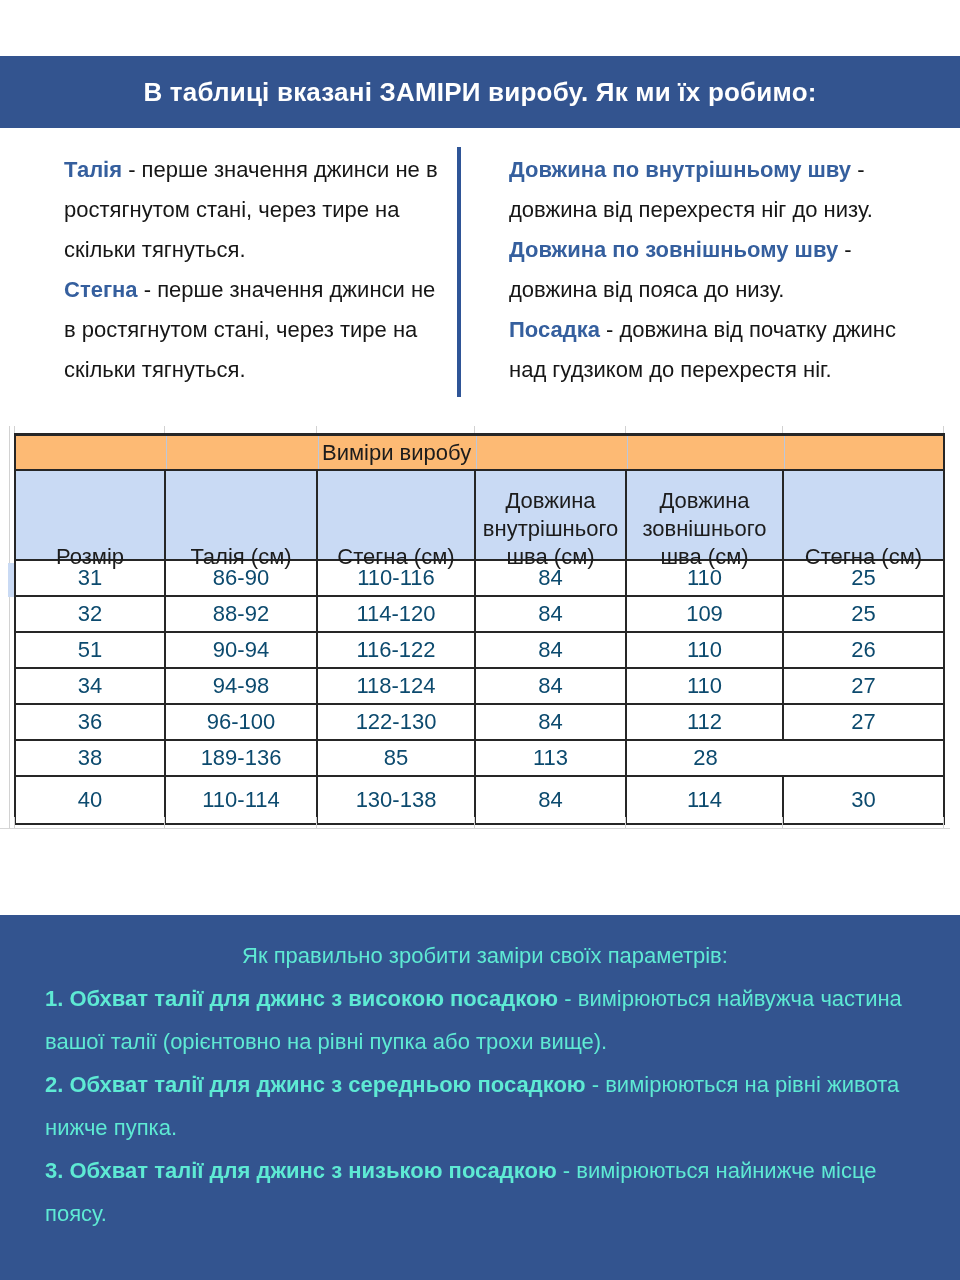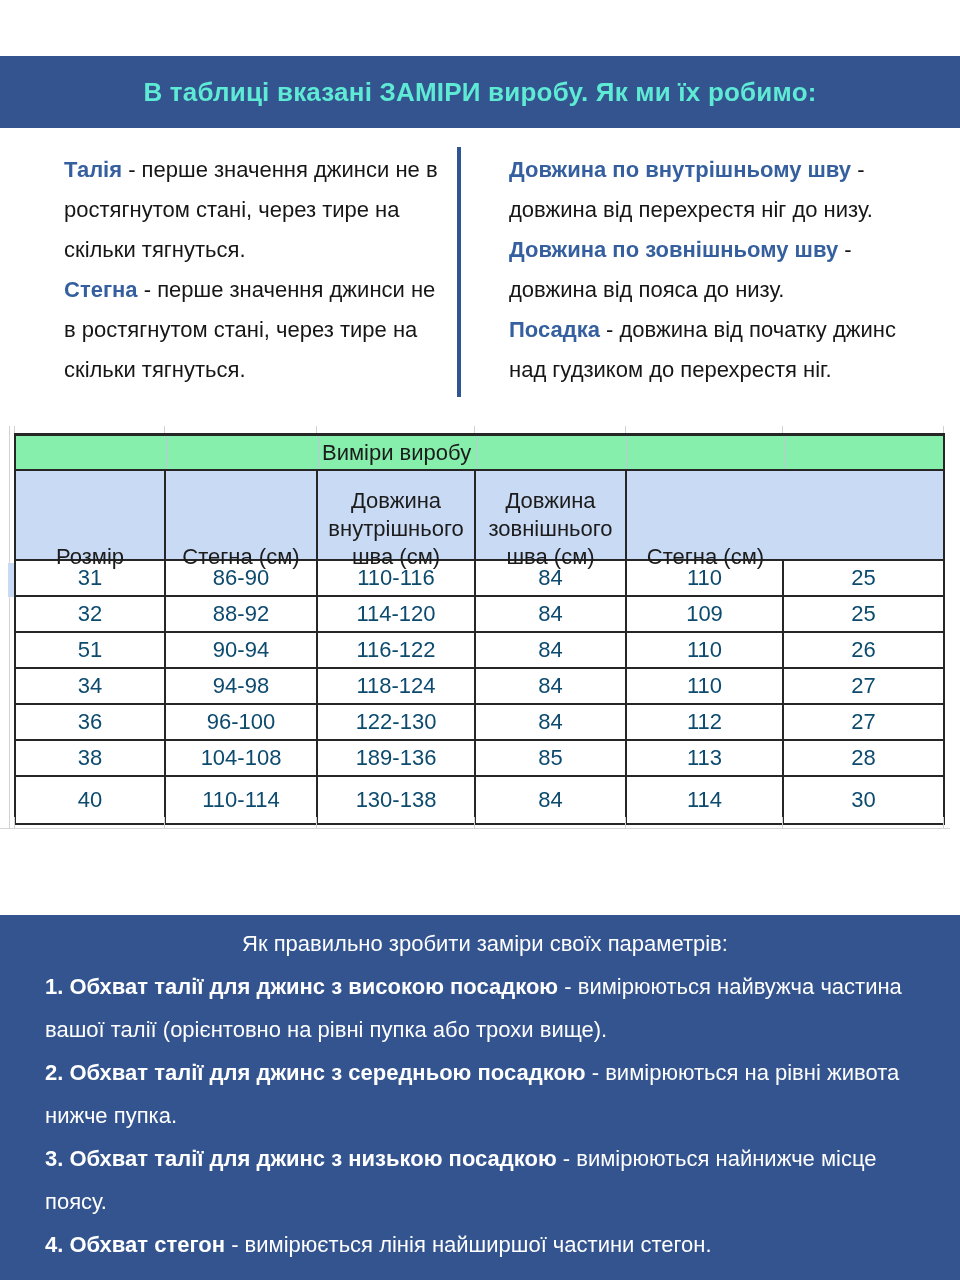--- a/index.html
+++ b/index.html
@@ -6,33 +6,33 @@
   .page{
     position:relative;width:960px;height:1280px;background:#ffffff;
     font-family:"Liberation Sans","DejaVu Sans",sans-serif;overflow:hidden;color:#161616;
   }
   p{margin:0;}
   
   .banner{
     position:absolute;top:56px;left:0;width:960px;height:72px;background:#33548f;
     display:flex;align-items:center;justify-content:center;
   }
-  .banner-title{color:#5eead4;font-weight:bold;font-size:26px;letter-spacing:.2px;}
+  .banner-title{color:#ffffff;font-weight:bold;font-size:26px;letter-spacing:.2px;}
   
   .defs-left{position:absolute;top:150px;left:64px;width:388px;font-size:22px;line-height:40px;}
   .defs-right{position:absolute;top:150px;left:509px;width:428px;font-size:22px;line-height:40px;}
   .term{color:#355f9e;font-weight:bold;}
   .divider{position:absolute;top:147px;left:457px;width:4px;height:250px;background:#2f5597;}
   
   .size-table{
     position:absolute;top:433px;left:14px;width:931px;box-sizing:border-box;
     border:2px solid #262626;border-top-width:3px;
   }
   .size-table *{box-sizing:border-box;}
-  .trow1{position:relative;height:35px;background:#86efac;border-bottom:2px solid #262626;}
+  .trow1{position:relative;height:35px;background:#fdba74;border-bottom:2px solid #262626;}
   .trow1 .vline{position:absolute;top:0;bottom:0;width:1px;background:#bcc7da;}
   .merged-label{
     position:absolute;left:306px;top:50%;transform:translateY(-50%);
     font-size:22px;color:#1c1c1c;white-space:nowrap;
   }
   .tgrid{display:grid;grid-template-columns:150px 152px 158px 151px 157px 1fr;}
   .thead{height:90px;background:#c9daf4;border-bottom:2px solid #262626;}
   .hcell{
     border-right:2px solid #262626;display:flex;align-items:flex-end;justify-content:center;
     text-align:center;padding:16px 2px 7px 2px;font-size:22px;line-height:28px;color:#1c1c1c;
@@ -45,21 +45,21 @@
     font-size:22px;color:#0c4a6e;
   }
   .dcell:last-child{border-right:none;}
   
   .stub{position:absolute;width:1px;background:#d2d2d2;}
   .hline{position:absolute;height:1px;background:#d6d6d6;}
   .mini-cell{position:absolute;left:8px;top:563px;width:7px;height:34px;background:#c9daf4;}
   
   .footer{
     position:absolute;top:915px;left:0;width:960px;height:365px;background:#33548f;
-    box-sizing:border-box;padding:7px 35px 0 45px;color:#ffffff;
+    box-sizing:border-box;padding:19px 35px 0 45px;color:#5eead4;
     font-size:22px;line-height:43px;
   }
   .footer-title{text-align:center;}
   .fbold{font-weight:bold;text-align:center;}
 </style>
 </head>
 <body>
 
 <div class="page">
 
@@ -95,20 +95,21 @@
       <div class="vline" style="left:150px;"></div>
       <div class="vline" style="left:302px;"></div>
       <div class="vline" style="left:460px;"></div>
       <div class="vline" style="left:611px;"></div>
       <div class="vline" style="left:768px;"></div>
       <span class="merged-label">Виміри виробу</span>
     </div>
 
     <div class="tgrid thead">
       <div class="hcell">Розмір</div>
+      <div class="hcell">Талія (см)</div>
       <div class="hcell">Стегна (см)</div>
       <div class="hcell">Довжина внутрішнього шва (см)</div>
       <div class="hcell">Довжина зовнішнього шва (см)</div>
       <div class="hcell">Стегна (см)</div>
     </div>
 
     <div class="tgrid drow">
       <div class="dcell">31</div>
       <div class="dcell">86-90</div>
       <div class="dcell">110-116</div>
@@ -143,21 +144,20 @@
     <div class="tgrid drow">
       <div class="dcell">36</div>
       <div class="dcell">96-100</div>
       <div class="dcell">122-130</div>
       <div class="dcell">84</div>
       <div class="dcell">112</div>
       <div class="dcell">27</div>
     </div>
     <div class="tgrid drow">
       <div class="dcell">38</div>
-      <div class="dcell">104-108</div>
       <div class="dcell">189-136</div>
       <div class="dcell">85</div>
       <div class="dcell">113</div>
       <div class="dcell">28</div>
     </div>
     <div class="tgrid drow">
       <div class="dcell">40</div>
       <div class="dcell">110-114</div>
       <div class="dcell">130-138</div>
       <div class="dcell">84</div>
@@ -173,16 +173,15 @@
   <div class="stub" style="left:625px;top:817px;height:11px;"></div>
   <div class="stub" style="left:782px;top:817px;height:11px;"></div>
   <div class="stub" style="left:943px;top:817px;height:11px;"></div>
   <div class="hline" style="left:0;top:828px;width:950px;"></div>
 
   <div class="footer">
     <p class="footer-title">Як правильно зробити заміри своїх параметрів:</p>
     <p><span class="fbold">1. Обхват талії для джинс з високою посадкою</span><span> - вимірюються найвужча частина вашої талії (орієнтовно на рівні пупка або трохи вище).</span></p>
     <p><span class="fbold">2. Обхват талії для джинс з середньою посадкою</span><span> - вимірюються на рівні живота нижче пупка.</span></p>
     <p><span class="fbold">3. Обхват талії для джинс з низькою посадкою</span><span> - вимірюються найнижче місце поясу.</span></p>
-    <p><span class="fbold">4. Обхват стегон</span><span> - вимірюється лінія найширшої частини стегон.</span></p>
   </div>
 
 </div>
 
 </body></html>

